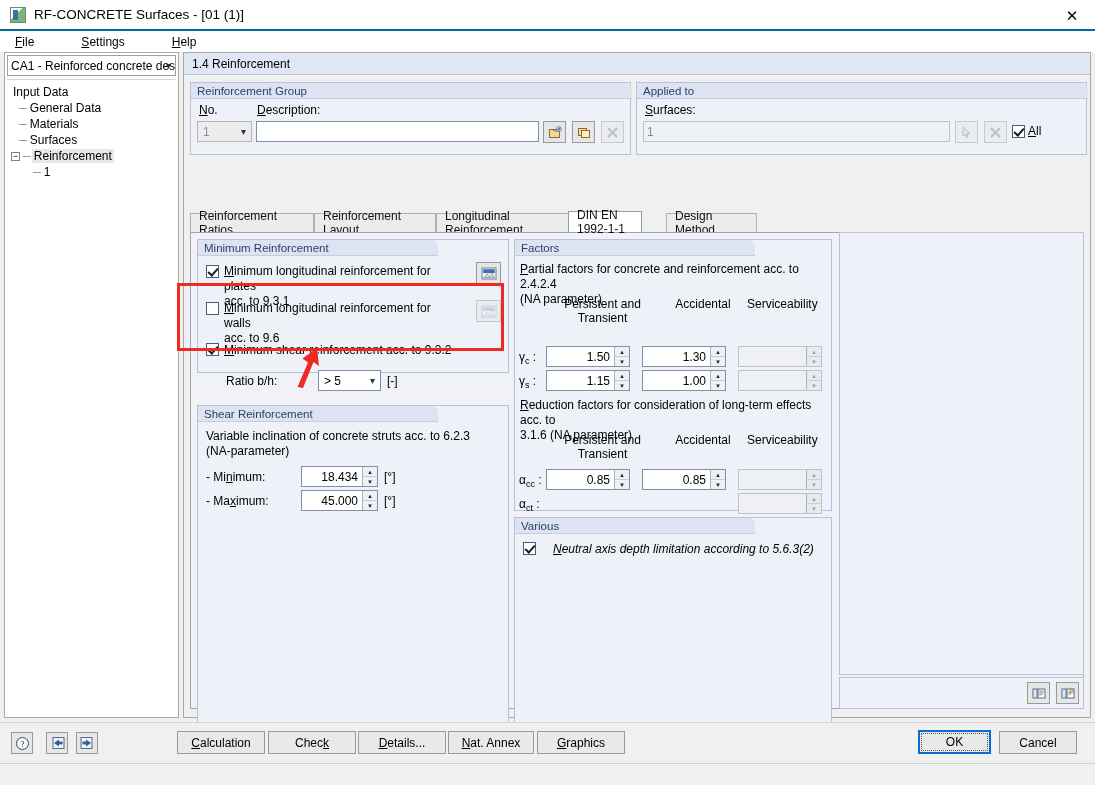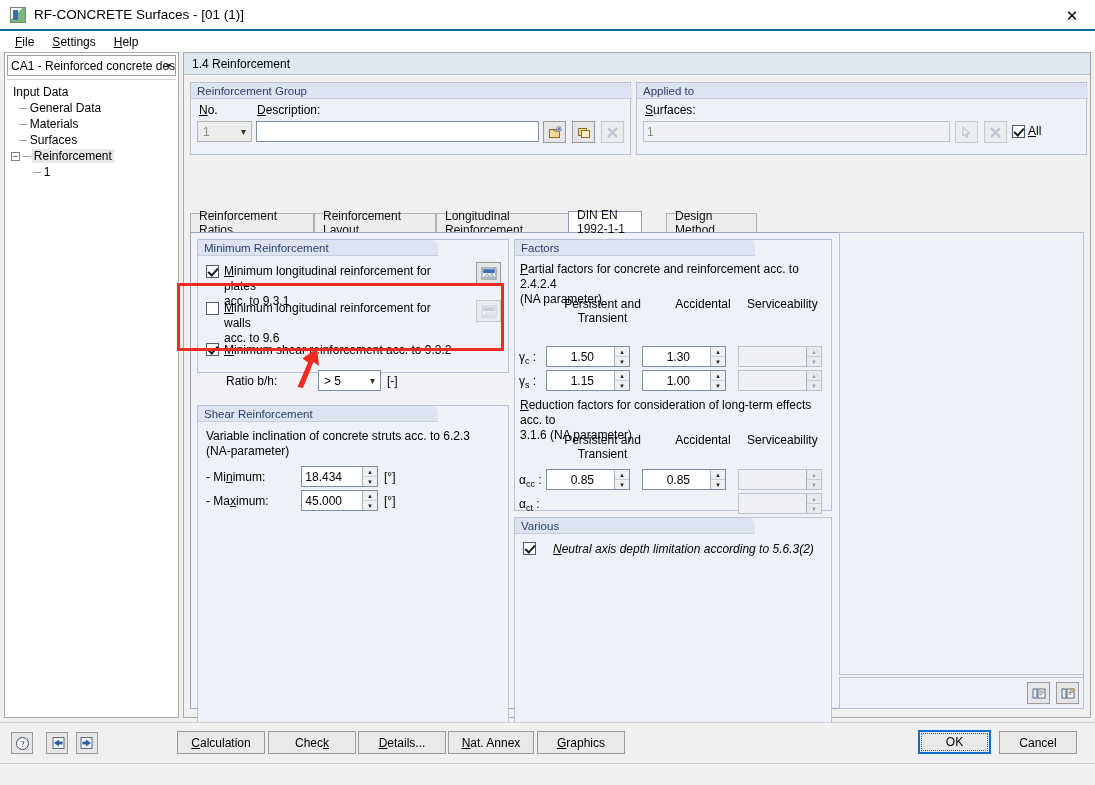--- a/index.html
+++ b/index.html
@@ -24,21 +24,21 @@
     border:1px solid #6d8c6d; position:relative;
   }
   #app-icon:after{content:"";position:absolute;left:2px;top:2px;width:5px;height:10px;background:#3c6ea5;}
   #title-text{font-size:13.5px;color:#000;}
   #close-btn{
     position:absolute; right:0; top:0; width:46px; height:31px;
     display:flex;align-items:center;justify-content:center;
     font-size:15px; color:#000; cursor:default;
   }
   
-  #menubar{height:21px;background:#fff;display:flex;align-items:center;padding-left:6px;}
+  #menubar{height:21px;background:#fff;display:flex;align-items:center;padding-left:6px;gap:29px;}
   .menu-item{padding:2px 9px;font-size:12px;}
   .menu-item u{text-decoration:underline;}
   
   #content{
     position:absolute;left:0;top:52px;right:0;bottom:63px;
     background:#f0f0f0;
   }
   
   #leftpanel{
     position:absolute;left:4px;top:0px;width:175px;bottom:4px;
@@ -108,21 +108,21 @@
     width:13px;height:13px;border:1px solid #4a5d78;background:#fff;
     display:inline-flex;align-items:center;justify-content:center;
     flex:none;position:relative;
   }
   .cb.on:after{
     content:"";position:absolute;left:3px;top:0px;width:4px;height:8px;
     border:solid #1a1a1a;border-width:0 2px 2px 0;transform:rotate(42deg);
   }
   
   .spin{display:flex;align-items:stretch;height:21px;border:1px solid #7f8fa8;background:#fff;}
-  .spin .val{flex:1;text-align:right;padding-right:20px;font-size:12px;display:flex;align-items:center;justify-content:flex-end;}
+  .spin .val{flex:1;text-align:right;padding-right:4px;font-size:12px;display:flex;align-items:center;justify-content:flex-end;}
   .spin .btns{width:15px;border-left:1px solid #a9b2c0;display:flex;flex-direction:column;background:#eef0f3;}
   .spin .btns div{flex:1;display:flex;align-items:center;justify-content:center;font-size:6px;line-height:6px;color:#222;}
   .spin .btns div:first-child{border-bottom:1px solid #c8cdd6;}
   .spin.dis{background:#eef0f3;border:1px solid #bcc3cd;}
   .spin.dis .btns{background:#e8eaee;}
   .spin.dis .btns div{color:#9aa0aa;}
   
   .combo{
     height:21px;border:1px solid #7f8fa8;background:#fff;
     display:flex;align-items:center;position:relative;padding-left:5px;font-size:12px;

